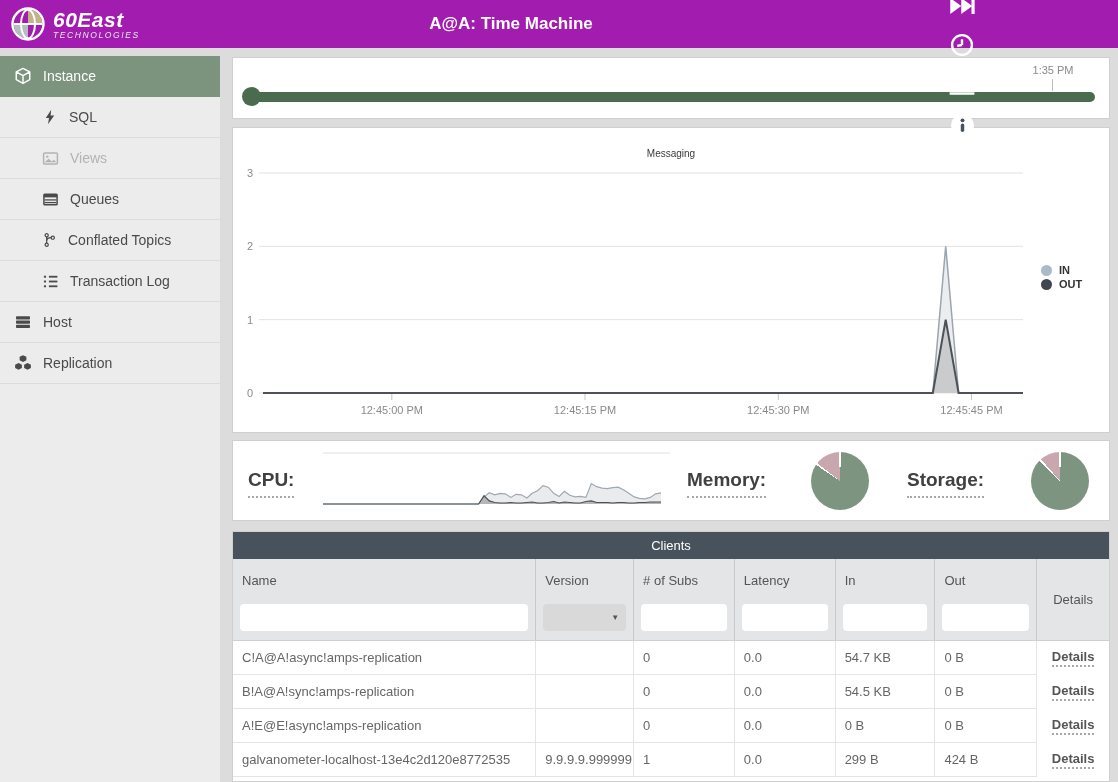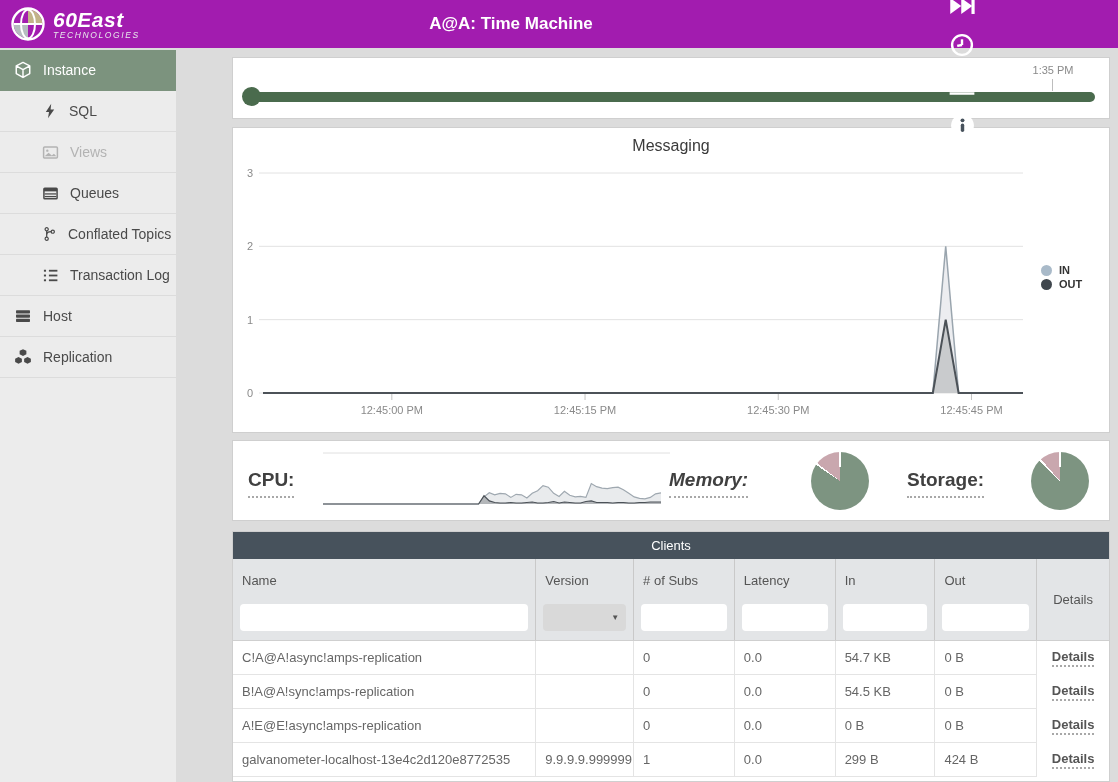--- a/index.html
+++ b/index.html
@@ -12,44 +12,44 @@
   .logo-wrap{width:204px;display:flex;align-items:center;gap:7px;padding-left:10px;box-sizing:border-box;}
   .logo-text{display:flex;flex-direction:column;line-height:1;}
   .logo-brand{color:#fff;font-size:21px;font-weight:bold;font-style:italic;letter-spacing:.5px;}
   .logo-sub{color:#e8eaec;font-size:8.5px;font-style:italic;letter-spacing:1.6px;margin-top:1px;}
   .app-title{flex:1;text-align:center;color:#fff;font-size:17px;font-weight:bold;}
   .controls{width:300px;display:flex;align-items:center;justify-content:flex-end;gap:17px;padding-right:12px;box-sizing:border-box;flex-direction:column;}
   .paused-label{color:#ccd2d7;font-size:15px;}
   .play-btn{width:34px;height:34px;background:#3d4750;border-radius:3px;display:flex;align-items:center;justify-content:center;cursor:pointer;}
   .hicon{display:flex;align-items:center;cursor:pointer;}
   
-  .sidebar{position:absolute;left:0;top:50px;width:176px;bottom:0;background:#ececec;}
+  .sidebar{position:absolute;left:0;top:56px;width:220px;bottom:0;background:#ececec;}
   .side-item{height:40px;display:flex;align-items:center;gap:11px;padding-left:14px;border-bottom:1px solid #dcdcdc;color:#4a4a4a;font-size:14px;cursor:pointer;}
   .side-item .sicon{display:flex;align-items:center;color:#4a4a4a;}
   .side-item.lvl1{padding-left:42px;}
   .side-item.selected{background:#7c937e;color:#fff;border-bottom-color:#7c937e;}
   .side-item.selected .sicon{color:#fff;}
   .side-item.disabled{color:#b3b3b3;cursor:default;}
   .side-item.disabled .sicon{color:#b3b3b3;}
   
   .panel{position:absolute;background:#fff;border:1px solid #cfcfcf;box-sizing:border-box;}
   #panel-timeline{left:232px;top:57px;width:878px;height:62px;}
   .tl-track{position:absolute;left:15px;top:34px;width:847px;height:10px;background:#4a6b4d;border-radius:5px;cursor:pointer;}
   .tl-handle{position:absolute;left:9px;top:29px;width:19px;height:19px;border-radius:50%;background:#4a6b4d;cursor:grab;}
   .tl-label{position:absolute;left:790px;top:6px;width:60px;text-align:center;font-size:11px;color:#8a8a8a;}
   .tl-tick{position:absolute;left:819px;top:21px;width:1px;height:12px;background:#bdbdbd;}
   #panel-messaging{left:232px;top:127px;width:878px;height:306px;}
-  .chart-title{position:absolute;top:9px;left:0;right:0;text-align:center;font-size:16px;color:#3a3a3a;}
+  .chart-title{position:absolute;top:20px;left:0;right:0;text-align:center;font-size:10px;color:#3a3a3a;}
   #messaging-svg{position:absolute;left:0;top:0;}
   .legend{position:absolute;left:808px;top:135px;font-size:11px;font-weight:bold;color:#333;}
   .legend-row{display:flex;align-items:center;gap:7px;height:14px;}
   .legend-dot{width:11px;height:11px;border-radius:50%;}
   #panel-resources{left:232px;top:440px;width:878px;height:81px;}
   .res-label{position:absolute;top:28px;font-weight:bold;font-size:19px;color:#404040;border-bottom:2px dotted #a8a8a8;padding-bottom:5px;}
-  #cpu-label{left:15px;} #memory-label{left:436px;font-style:italic;} #storage-label{left:674px;}
+  #cpu-label{left:15px;} #memory-label{left:454px;} #storage-label{left:674px;}
   #cpu-svg{position:absolute;left:0;top:0;}
   .pie{position:absolute;top:11px;width:58px;height:58px;border-radius:50%;}
   #memory-pie{left:578px;} #storage-pie{left:798px;}
   
   #panel-clients{left:232px;top:531px;width:878px;height:251px;overflow:hidden;}
   .clients-bar{height:27px;background:#47525c;color:#fff;font-size:13px;display:flex;align-items:center;justify-content:center;}
   .thead{display:flex;height:82px;background:#e3e5e7;border-bottom:1px solid #cfcfcf;box-sizing:border-box;}
   .th{box-sizing:border-box;border-right:1px solid #c9c9c9;display:flex;flex-direction:column;}
   .th-label{height:42px;display:flex;align-items:center;padding-left:9px;font-size:13px;color:#555;}
   .th-filter{height:39px;padding:3px 7px 0 7px;box-sizing:border-box;}

